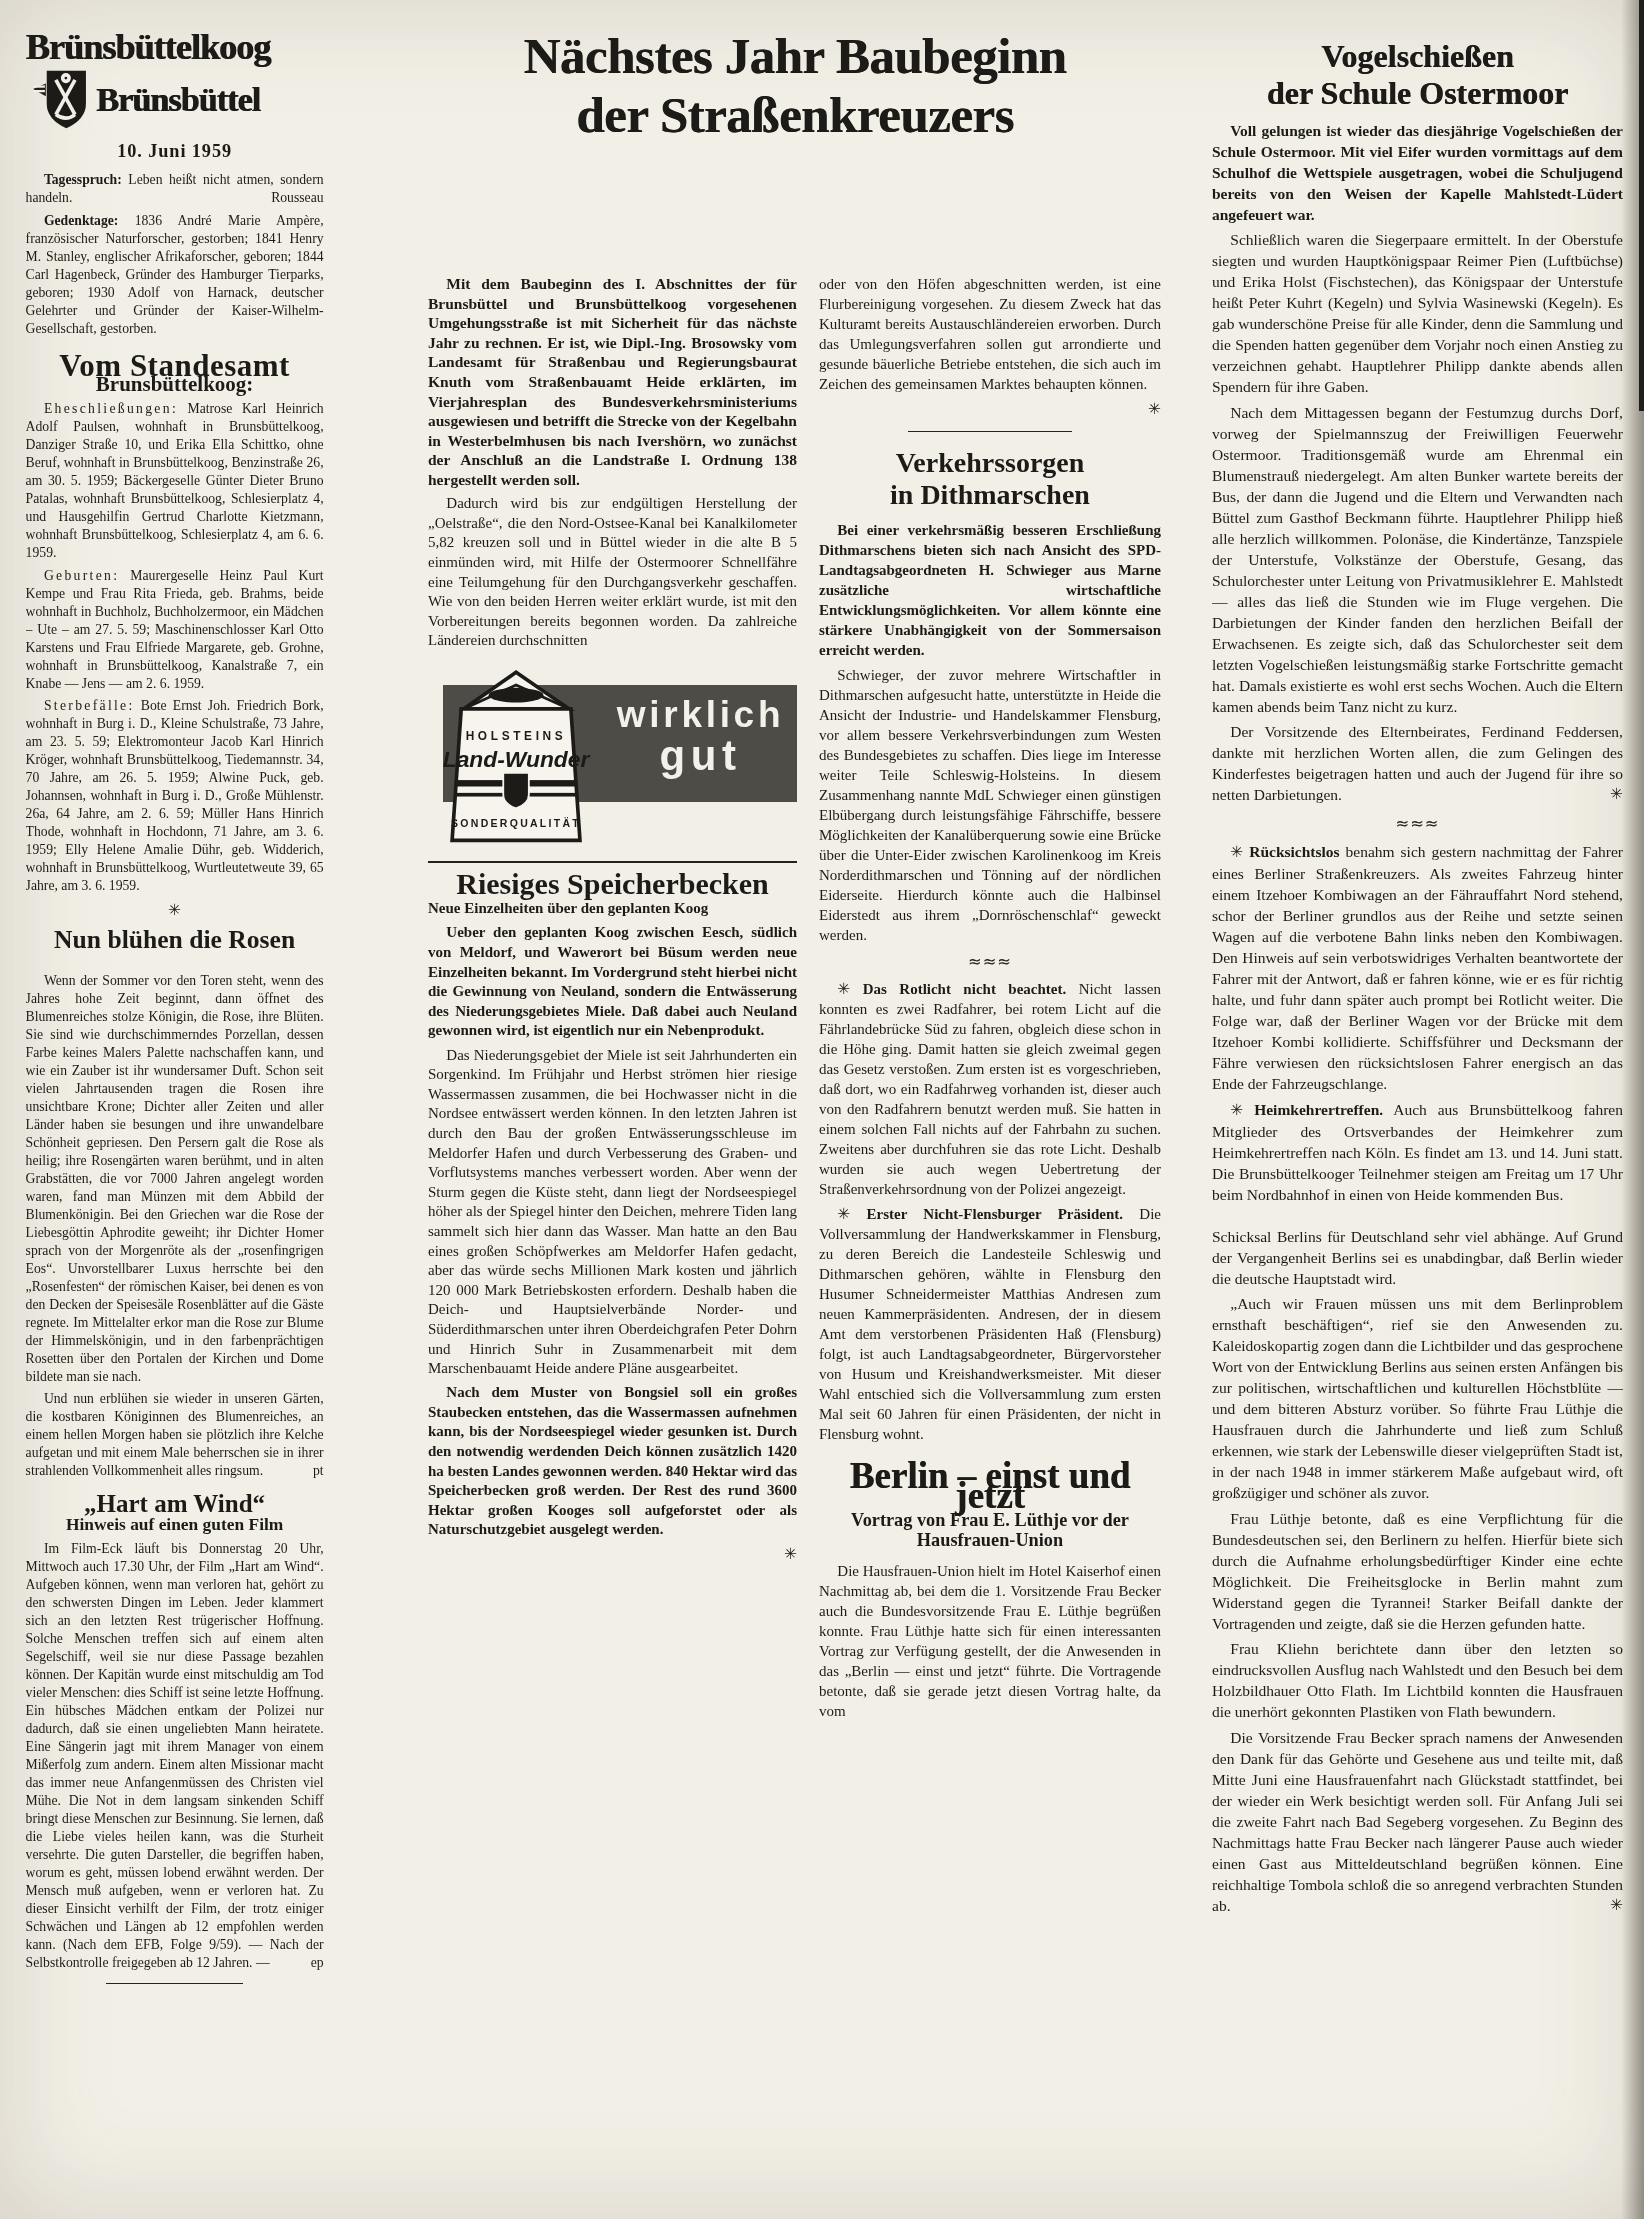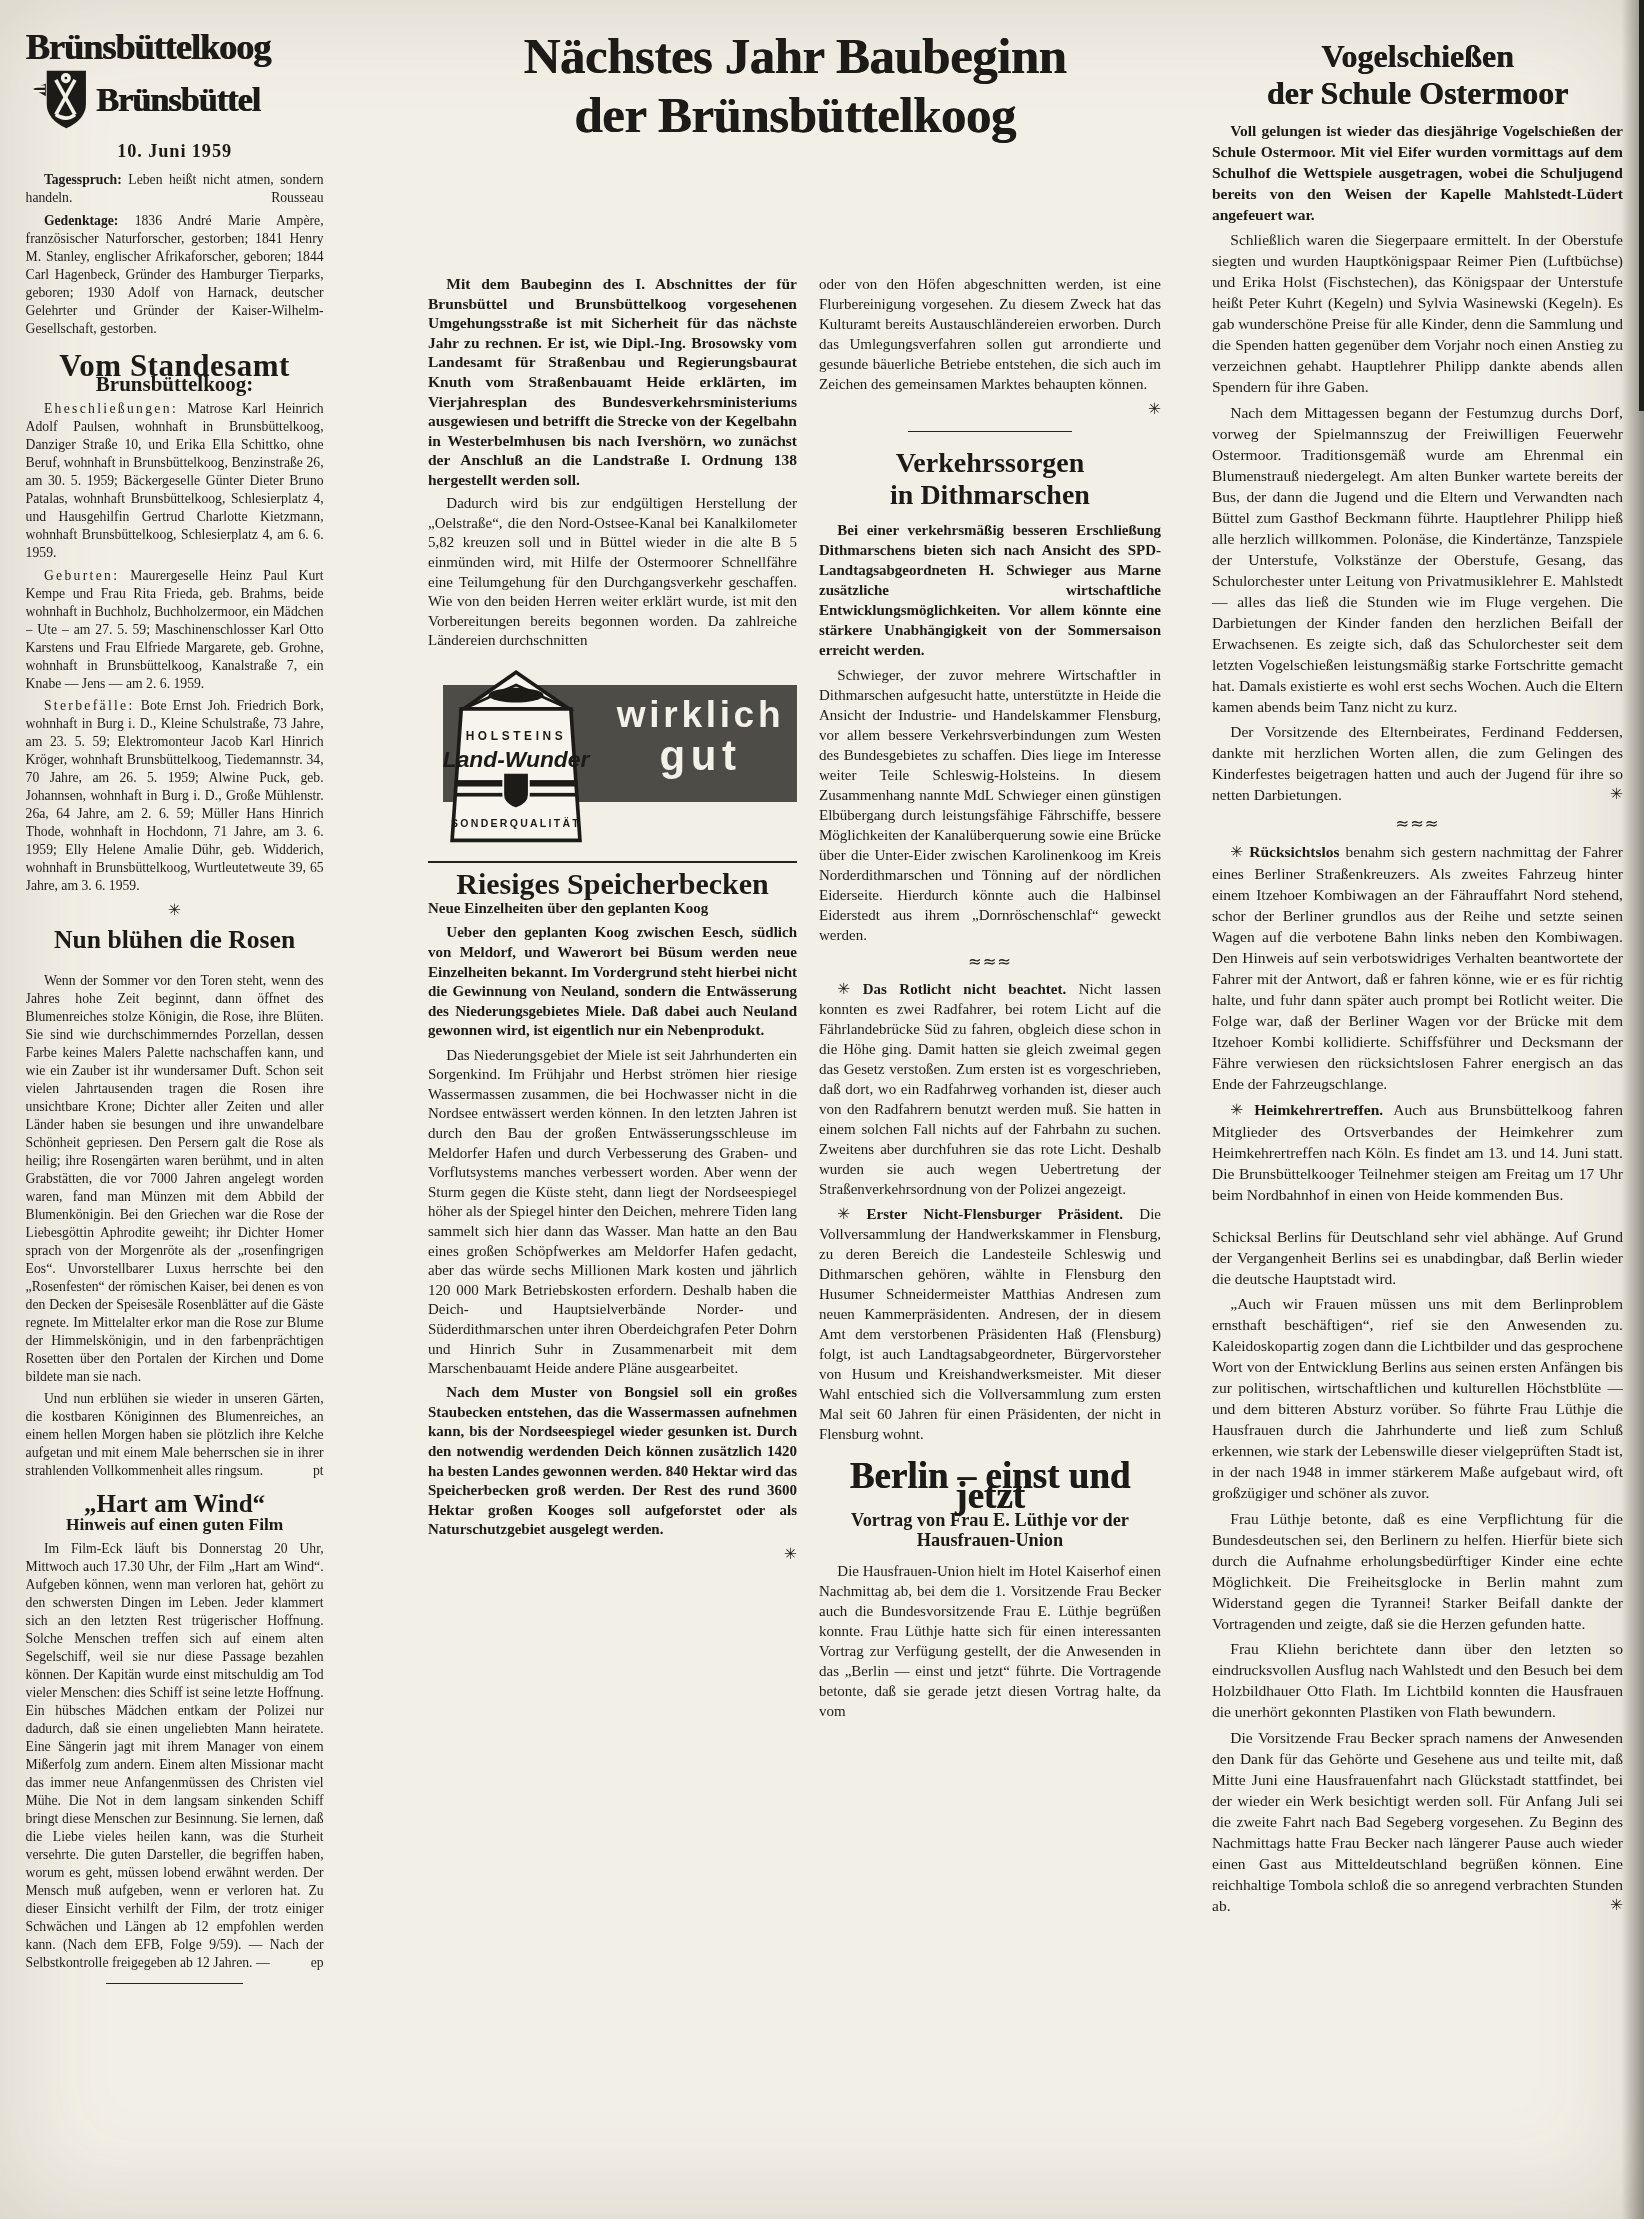--- a/index.html
+++ b/index.html
@@ -68,21 +68,21 @@
   .edge-dark { position:absolute; top:0; right:0; width:6.4px; height:411px; background:#201f1c; }
   svg text { font-family:"Liberation Sans",sans-serif; }
 </style>
 </head>
 <body>
 
 <div id="page">
 
   <div id="headline">
     <span>Nächstes Jahr Baubeginn</span><br>
-    <span>der Brünsbüttelkoog</span>
+    <span>der Straßenkreuzers</span>
   </div>
 
   <div id="col1" class="col">
     <div class="masthead">
       <div class="mh1">Brünsbüttelkoog</div>
       <div class="mh2">
         <svg width="57" height="62" viewBox="0 0 62 68">
           <path d="M2 22 L16 16 L16 30 Z" fill="#1c1b18"></path>
           <rect x="2" y="18" width="13" height="2.5" fill="#f2efe6"></rect>
           <rect x="2" y="23" width="13" height="2.5" fill="#f2efe6"></rect>

